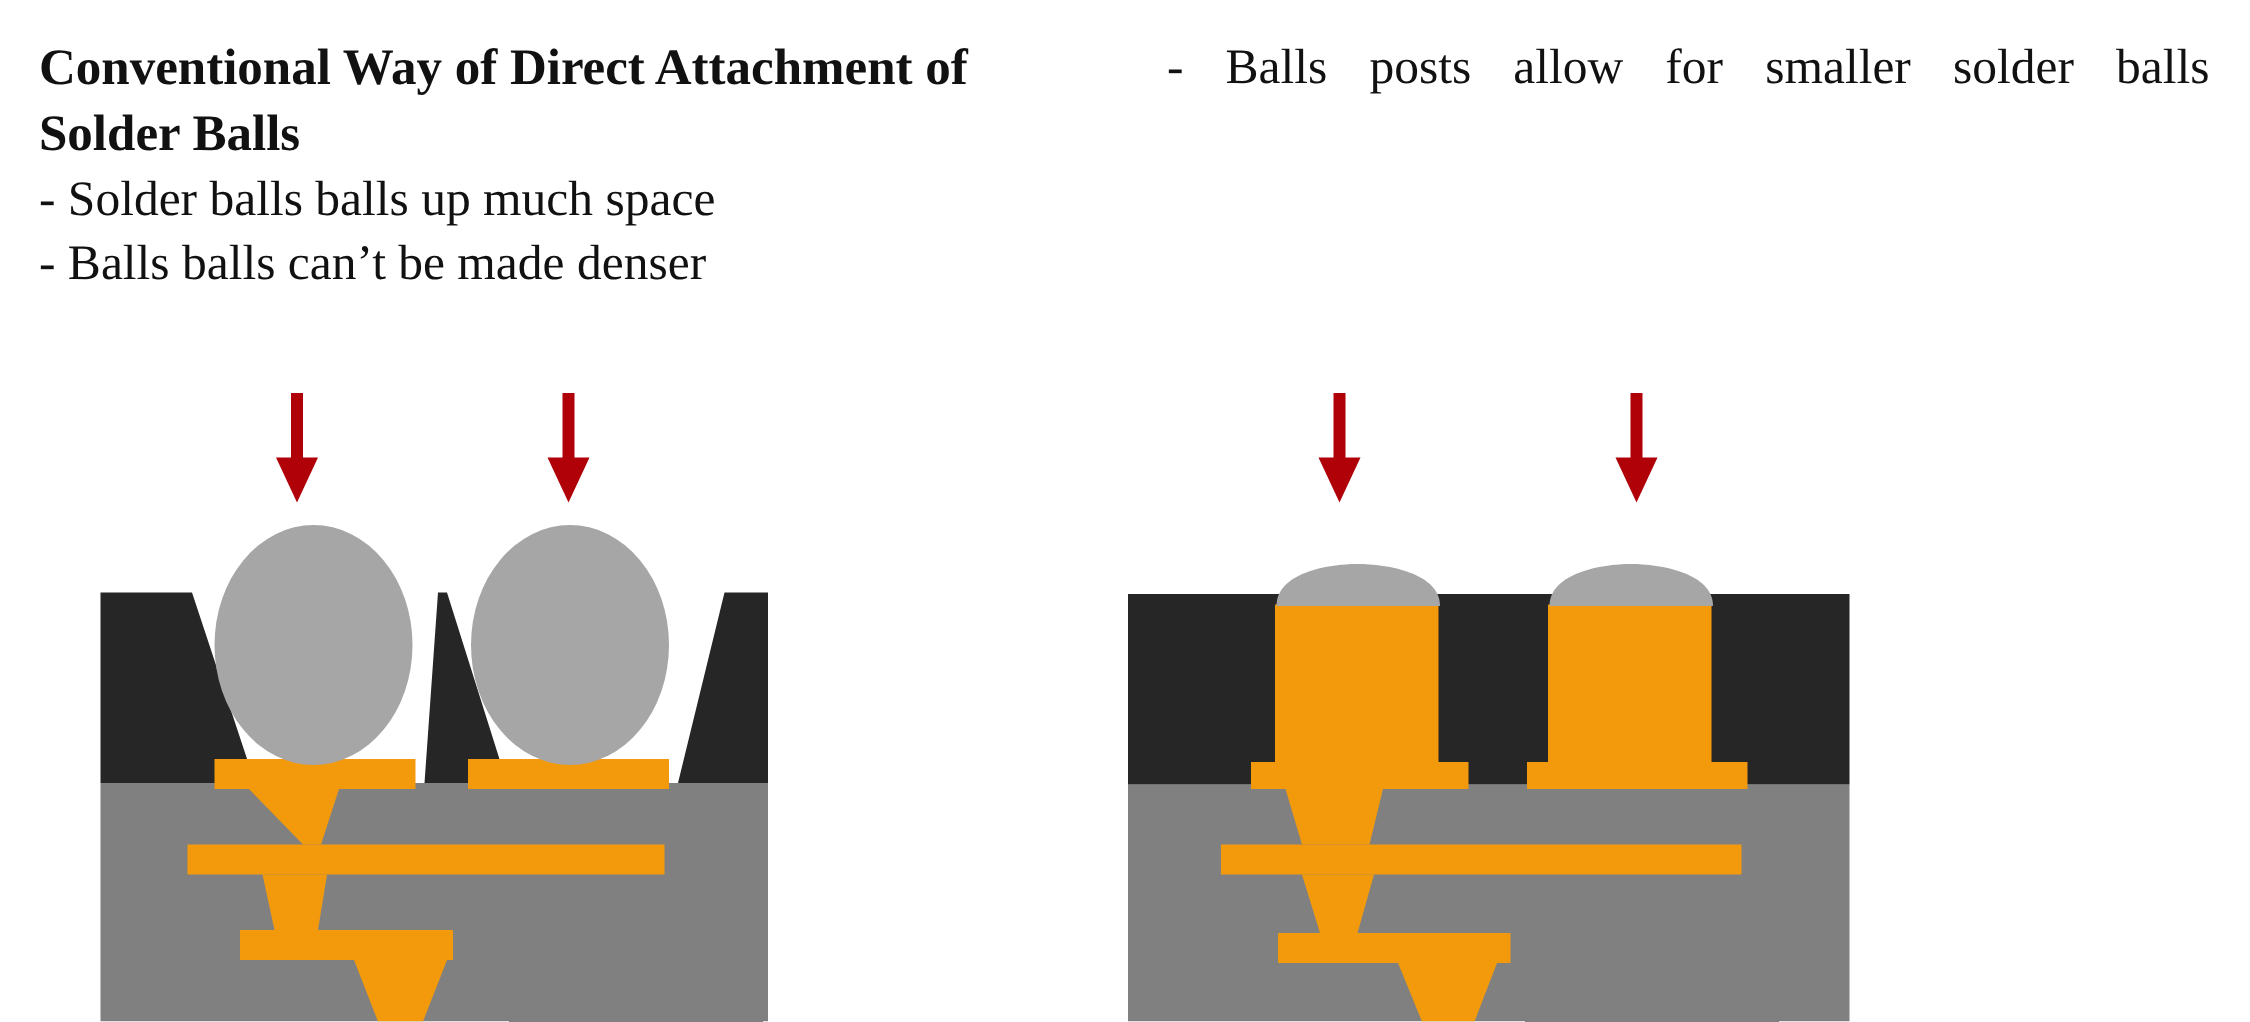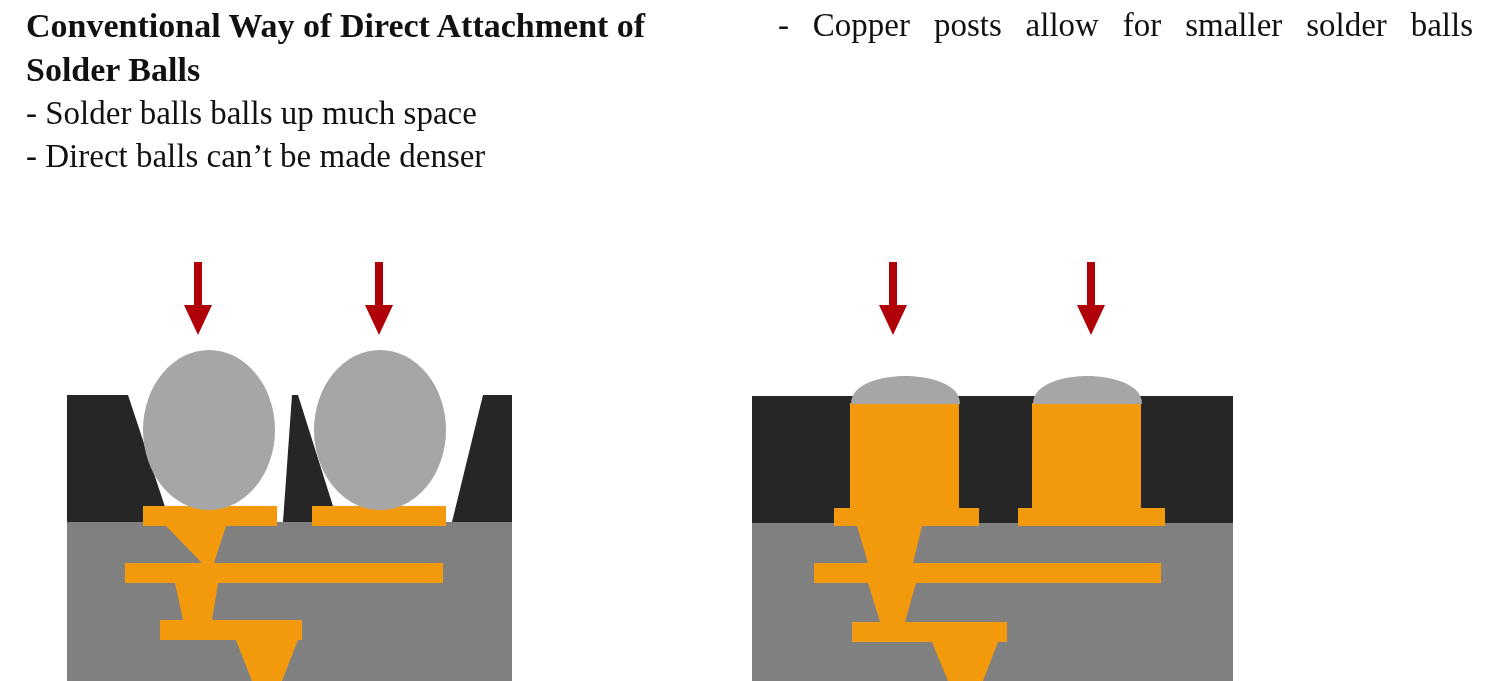--- a/index.html
+++ b/index.html
@@ -1,35 +1,35 @@
 <!DOCTYPE html>
 <html><head>
 <meta charset="utf-8">
 <style>
   html,body{margin:0;padding:0;background:#fff;}
   body{width:1500px;height:681px;position:relative;overflow:hidden;font-family:"Liberation Serif","DejaVu Serif",serif;color:#111;}
-  .panel-text{position:absolute;top:4px;font-family:Liberation Serif, serif;}
+  .panel-text{position:absolute;top:24px;font-family:Liberation Serif, serif;}
   .title{font-weight:bold;font-size:34px;line-height:44px;margin:0;}
   .bullet{font-size:33px;line-height:43px;margin:0;}
   #left-text{left:26px;width:700px;}
   #right-text{left:778px;width:700px;}
   .justify{text-align:justify;text-align-last:justify;width:695px;}
   svg{position:absolute;top:0;left:0;}
 </style>
 </head>
 <body>
 
 <div id="left-text" class="panel-text">
   <p class="title">Conventional Way of Direct Attachment of Solder Balls</p>
   <p class="bullet">- Solder balls balls up much space</p>
-  <p class="bullet">- Direct balls can’t be made denser</p>
+  <p class="bullet">- Balls balls can’t be made denser</p>
 </div>
 
 <div id="right-text" class="panel-text">
-  <p class="bullet justify">- Copper posts allow for smaller solder balls</p>
+  <p class="bullet justify">- Balls posts allow for smaller solder balls</p>
 </div>
 
 <svg width="1500" height="681" viewBox="0 0 1500 681">
 
   <g>
     <rect x="67" y="522" width="445" height="159" fill="#808080"></rect>
 
     <polygon fill="#262626" points="67,395 128,395 170,522 283,522 292,395 298,395 338,522 452,522 483,395 512,395 512,522 67,522"></polygon>
 
     <g fill="#f39a0c">

